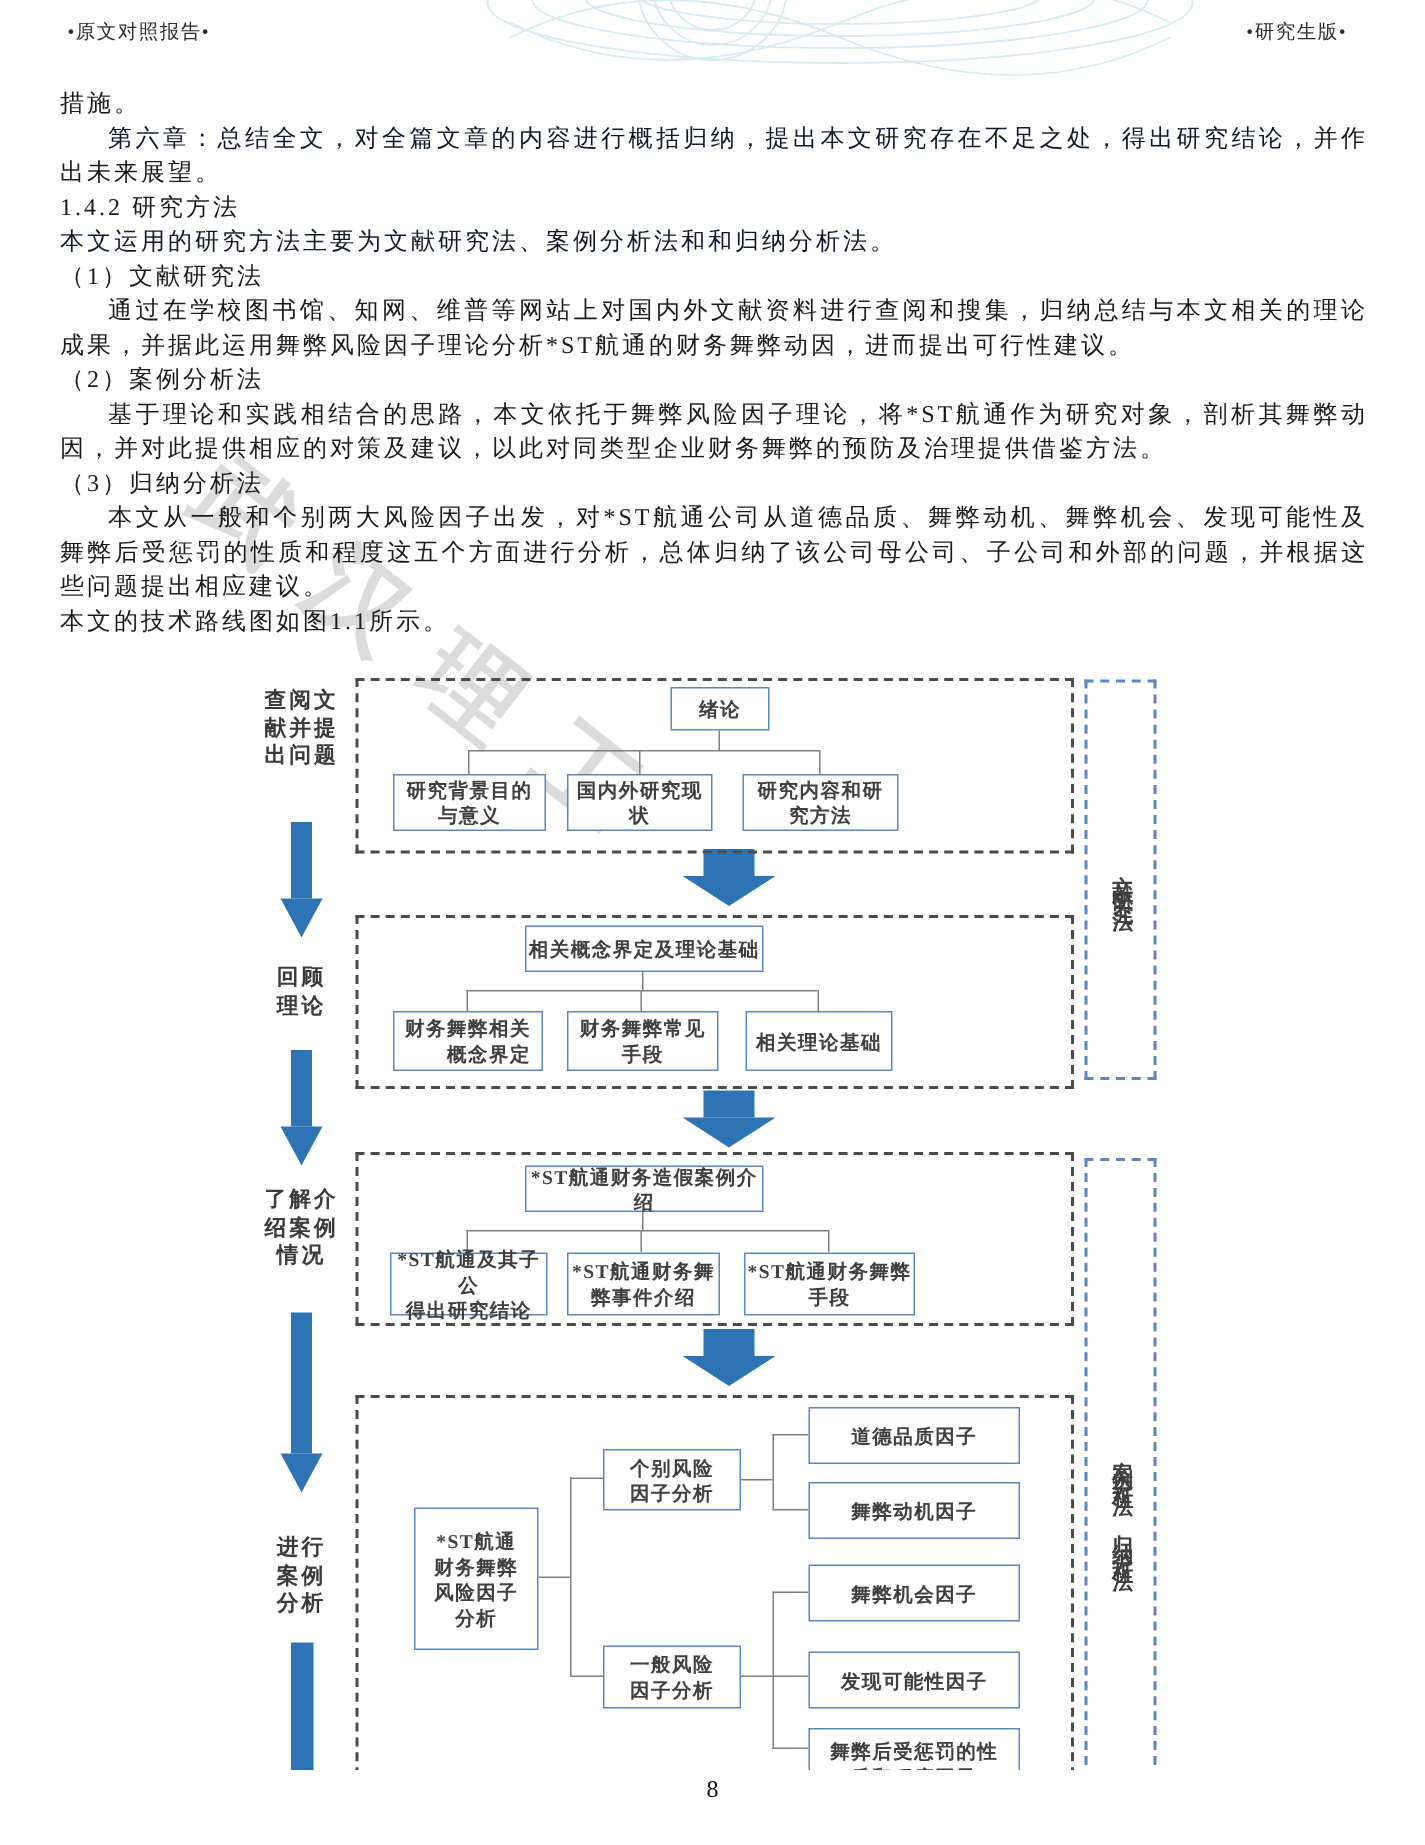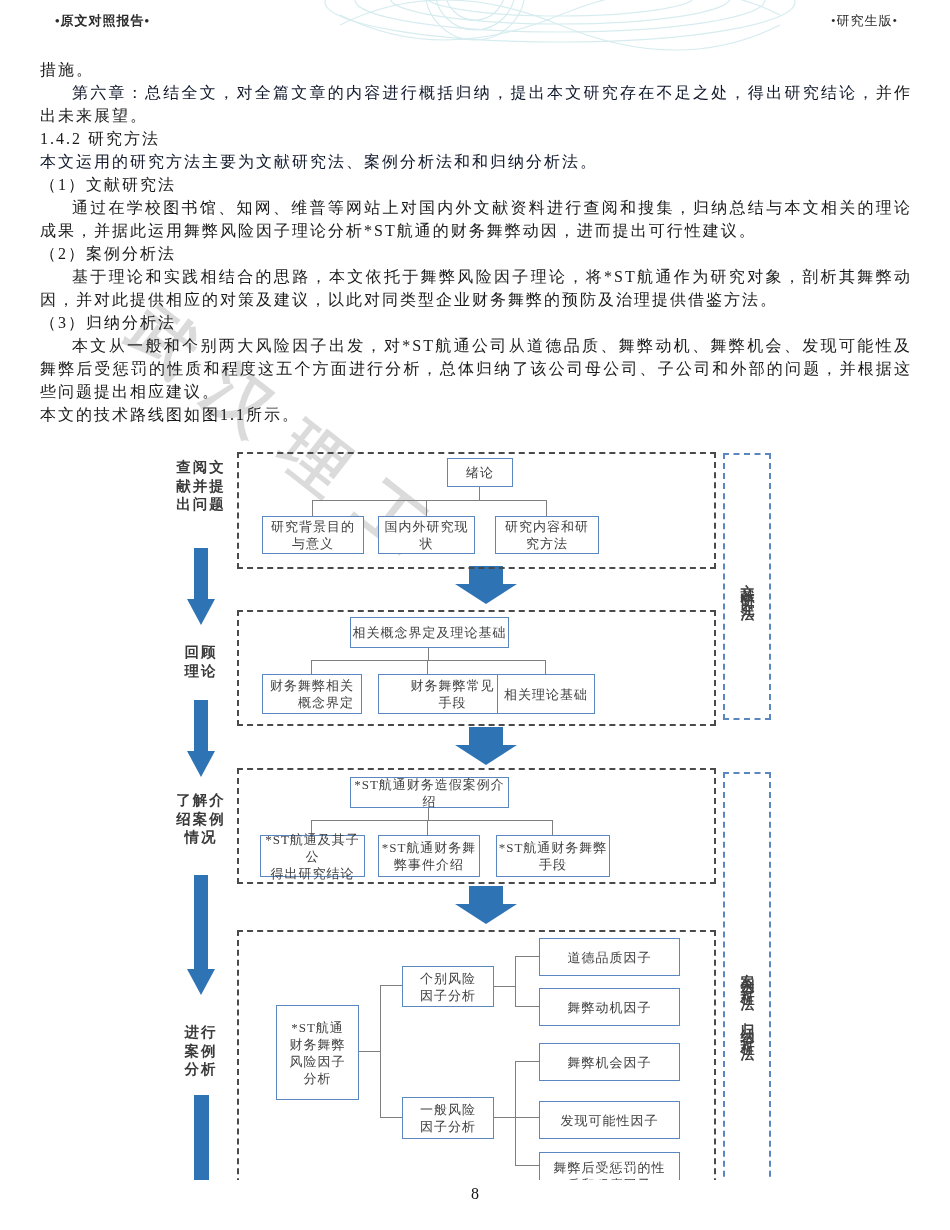--- a/index.html
+++ b/index.html
@@ -1,39 +1,39 @@
 <!DOCTYPE html>
 <html><head>
 <meta charset="utf-8">
 <style>
   html,body{margin:0;padding:0;background:#fff;}
   .page{position:relative;width:950px;height:1230px;background:#fff;overflow:hidden;
         font-family:"Liberation Serif","DejaVu Serif",serif;color:#1a1a1a;}
   
   .hdr{position:absolute;top:12px;left:0;width:950px;font-size:13px;color:#2b2b2b;letter-spacing:1px;}
-  .hdr .l{position:absolute;left:55px;top:0;font-weight:bold;}
+  .hdr .l{position:absolute;left:45px;top:0;}
   .hdr .r{position:absolute;right:52px;top:0;}
   .deco{position:absolute;left:320px;top:-30px;pointer-events:none;}
   
   .wm{position:absolute;left:165px;top:285px;font-size:66px;font-weight:700;letter-spacing:30px;
       color:rgba(135,135,135,0.30);transform:rotate(38deg);transform-origin:left top;white-space:nowrap;}
   
   .bodytext{position:absolute;left:40px;top:58px;width:872px;font-size:16px;line-height:23px;
             letter-spacing:2px;text-align:justify;}
   .bodytext p{margin:0;}
   .bodytext p.ind{text-indent:2em;}
   .seg-r{color:#0f172a;}
   .seg-k{color:#1a1a1a;}
   
   .diagram{position:absolute;left:0;top:0;width:950px;height:1180px;overflow:hidden;}
   .dashc{position:absolute;border:2px dashed #4a4a4a;background:transparent;}
   .bluec{position:absolute;border:2px dashed #5b87c0;}
   .box{position:absolute;border:1.6px solid #5b87c0;background:#fff;display:flex;align-items:center;
        justify-content:center;text-align:center;font-size:13px;line-height:17px;color:#3f3f3f;
-       white-space:pre-line;font-weight:400;letter-spacing:1px;}
+       white-space:pre-line;font-weight:700;letter-spacing:1px;}
   .hl,.vl{position:absolute;background:#7f7f7f;}
   .hl{height:1px;}
   .vl{width:1px;}
   .step{position:absolute;width:90px;text-align:center;font-size:14.5px;line-height:18.5px;
         font-weight:600;color:#3a3a3a;white-space:pre-line;letter-spacing:2px;}
   .sarrow{position:absolute;width:28px;}
   .sarrow .shaft{width:14px;margin:0 auto;background:#2e74b5;}
   .sarrow .head{width:0;height:0;border-left:14px solid transparent;border-right:14px solid transparent;
         border-top:26px solid #2e74b5;}
   .barrow{position:absolute;width:62px;}
@@ -157,21 +157,21 @@
 
     <div class="vl" style="left:428px;top:646px;height:14px;"></div>
     <div class="hl" style="left:311px;top:660px;width:234px;"></div>
     <div class="vl" style="left:311px;top:660px;height:14px;"></div>
     <div class="vl" style="left:427px;top:660px;height:14px;"></div>
     <div class="vl" style="left:545px;top:660px;height:14px;"></div>
 
     <div class="box" style="left:350px;top:617px;width:157px;height:29px;">相关概念界定及理论基础</div>
     <div class="box" style="left:262px;top:674px;width:98px;height:38px;text-align:right;">财务舞弊相关
 概念界定</div>
-    <div class="box" style="left:378px;top:674px;width:99px;height:38px;padding-left:24px;">财务舞弊常见
+    <div class="box" style="left:378px;top:674px;width:99px;height:38px;">财务舞弊常见
 手段</div>
     <div class="box" style="left:497px;top:674px;width:96px;height:38px;">相关理论基础</div>
 
     <div class="vl" style="left:428px;top:806px;height:14px;"></div>
     <div class="hl" style="left:311px;top:820px;width:241px;"></div>
     <div class="vl" style="left:311px;top:820px;height:15px;"></div>
     <div class="vl" style="left:427px;top:820px;height:15px;"></div>
     <div class="vl" style="left:552px;top:820px;height:15px;"></div>
 
     <div class="box" style="left:350px;top:777px;width:157px;height:29px;">*ST航通财务造假案例介绍</div>

